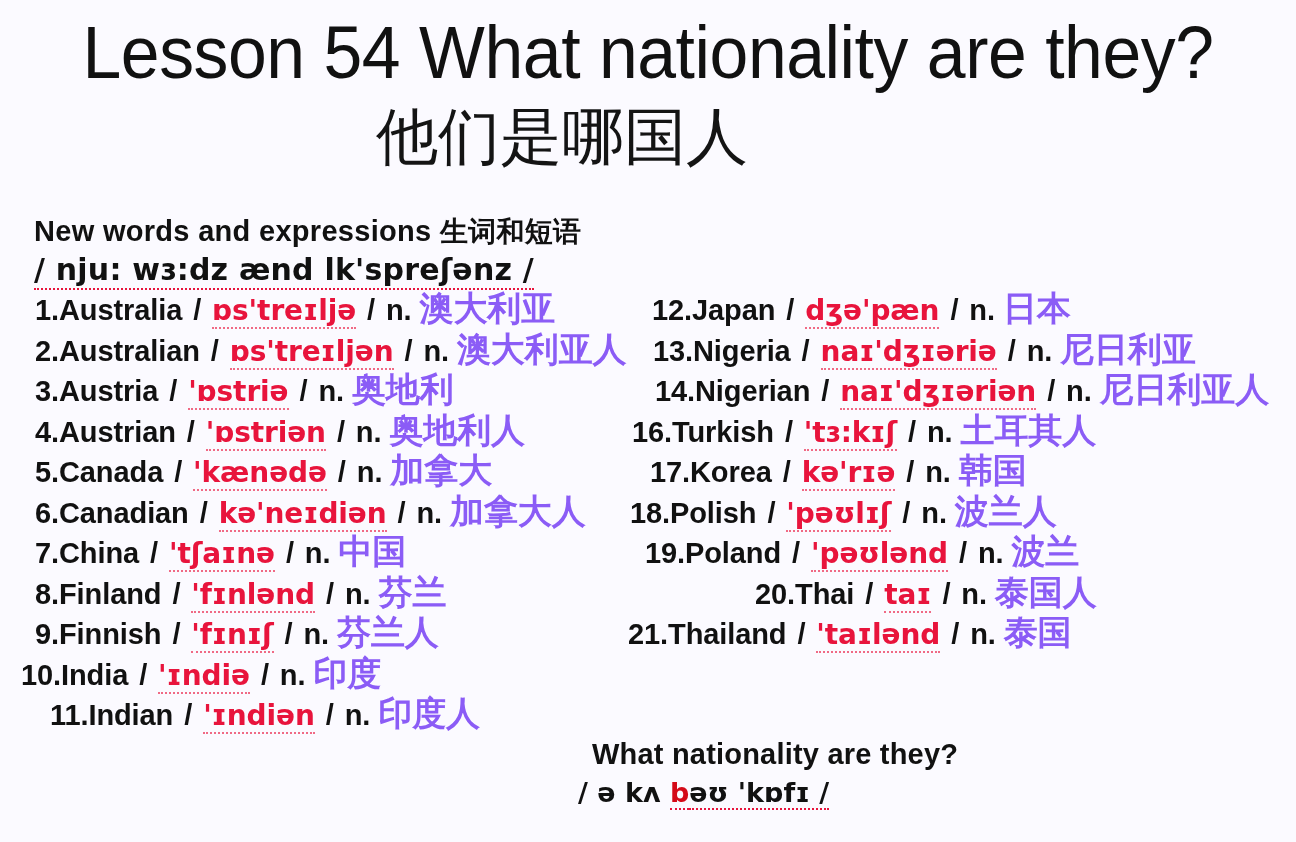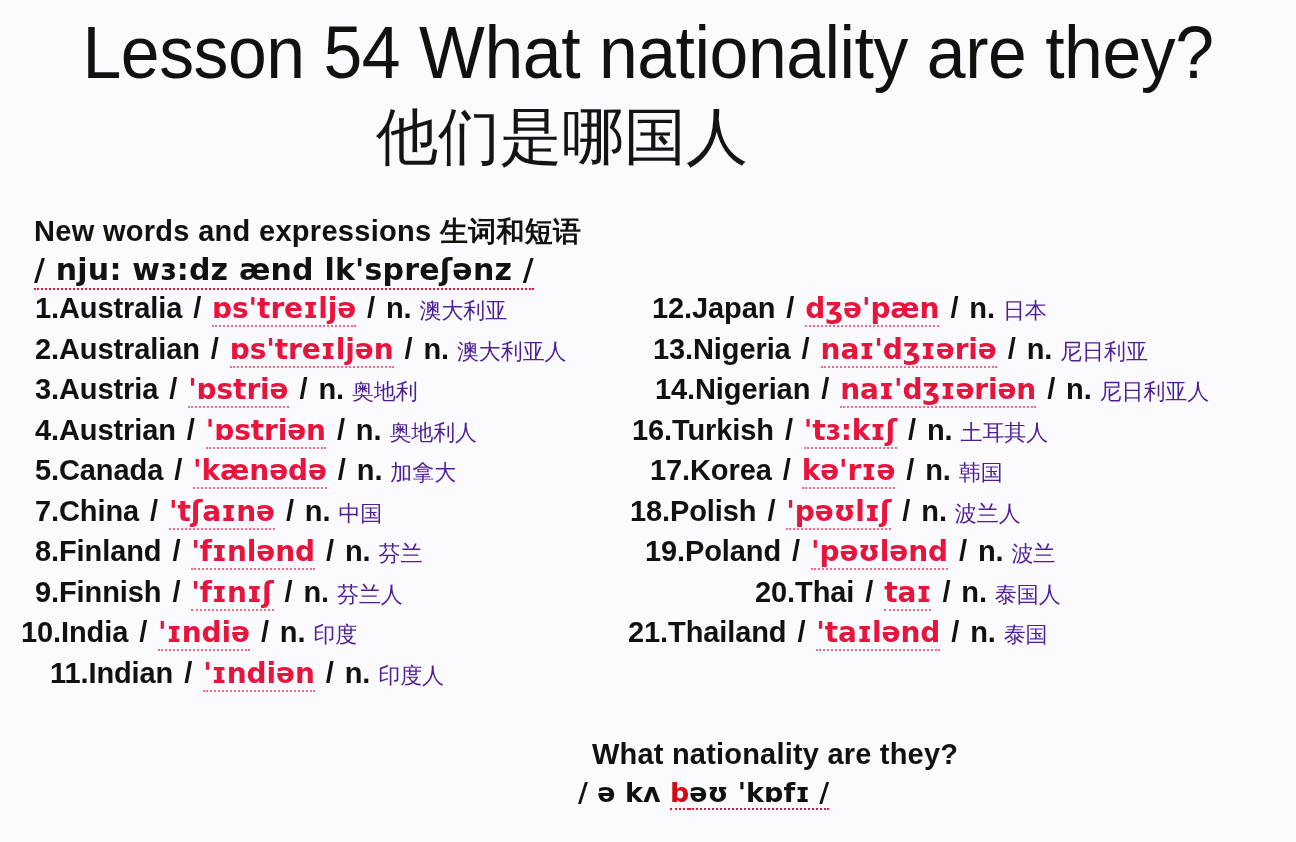--- a/index.html
+++ b/index.html
@@ -116,23 +116,23 @@
     font-weight: bold;
     font-size: 28px;
     border-bottom: 2px dotted #f06a85;
     padding-bottom: 0px;
   }
   .entry .pos {
     color: #111111;
   }
   .entry .cn {
     font-family: "DejaVu Sans", sans-serif;
-    color: #4c1d95;
-    font-weight: 400;
-    font-size: 22px;
+    color: #8b5cf6;
+    font-weight: 700;
+    font-size: 34px;
   }
 
   
   .q-en {
     position: absolute;
     left: 592px;
     top: 738px;
     font-size: 29px;
     font-weight: bold;
     color: #111111;
@@ -167,20 +167,21 @@
   <div class="nw-phon">
     <span class="squig">/ nju:  wɜ:dz  ænd  lk'spreʃənz /</span>
   </div>
 
   <div class="col col-left" id="col-left">
       <div class="entry" style="padding-left: 35px;"><span class="num">1.</span><span class="word">Australia</span> <span class="slash">/</span> <span class="phon">ɒs'treɪljə</span> <span class="slash">/</span> <span class="pos">n.</span> <span class="cn">澳大利亚</span></div>
       <div class="entry" style="padding-left: 35px;"><span class="num">2.</span><span class="word">Australian</span> <span class="slash">/</span> <span class="phon">ɒs'treɪljən</span> <span class="slash">/</span> <span class="pos">n.</span> <span class="cn">澳大利亚人</span></div>
       <div class="entry" style="padding-left: 35px;"><span class="num">3.</span><span class="word">Austria</span> <span class="slash">/</span> <span class="phon">'ɒstriə</span> <span class="slash">/</span> <span class="pos">n.</span> <span class="cn">奥地利</span></div>
       <div class="entry" style="padding-left: 35px;"><span class="num">4.</span><span class="word">Austrian</span> <span class="slash">/</span> <span class="phon">'ɒstriən</span> <span class="slash">/</span> <span class="pos">n.</span> <span class="cn">奥地利人</span></div>
       <div class="entry" style="padding-left: 35px;"><span class="num">5.</span><span class="word">Canada</span> <span class="slash">/</span> <span class="phon">'kænədə</span> <span class="slash">/</span> <span class="pos">n.</span> <span class="cn">加拿大</span></div>
+      <div class="entry" style="padding-left: 35px;"><span class="num">6.</span><span class="word">Canadian</span> <span class="slash">/</span> <span class="phon">kə'neɪdiən</span> <span class="slash">/</span> <span class="pos">n.</span> <span class="cn">加拿大人</span></div>
       <div class="entry" style="padding-left: 35px;"><span class="num">7.</span><span class="word">China</span> <span class="slash">/</span> <span class="phon">'tʃaɪnə</span> <span class="slash">/</span> <span class="pos">n.</span> <span class="cn">中国</span></div>
       <div class="entry" style="padding-left: 35px;"><span class="num">8.</span><span class="word">Finland</span> <span class="slash">/</span> <span class="phon">'fɪnlənd</span> <span class="slash">/</span> <span class="pos">n.</span> <span class="cn">芬兰</span></div>
       <div class="entry" style="padding-left: 35px;"><span class="num">9.</span><span class="word">Finnish</span> <span class="slash">/</span> <span class="phon">'fɪnɪʃ</span> <span class="slash">/</span> <span class="pos">n.</span> <span class="cn">芬兰人</span></div>
       <div class="entry" style="padding-left: 21px;"><span class="num">10.</span><span class="word">India</span> <span class="slash">/</span> <span class="phon">'ɪndiə</span> <span class="slash">/</span> <span class="pos">n.</span> <span class="cn">印度</span></div>
       <div class="entry" style="padding-left: 50px;"><span class="num">11.</span><span class="word">Indian</span> <span class="slash">/</span> <span class="phon">'ɪndiən</span> <span class="slash">/</span> <span class="pos">n.</span> <span class="cn">印度人</span></div>
     </div>
   <div class="col col-right" id="col-right">
       <div class="entry" style="padding-left: 52px;"><span class="num">12.</span><span class="word">Japan</span> <span class="slash">/</span> <span class="phon">dʒə'pæn</span> <span class="slash">/</span> <span class="pos">n.</span> <span class="cn">日本</span></div>
       <div class="entry" style="padding-left: 53px;"><span class="num">13.</span><span class="word">Nigeria</span> <span class="slash">/</span> <span class="phon">naɪ'dʒɪəriə</span> <span class="slash">/</span> <span class="pos">n.</span> <span class="cn">尼日利亚</span></div>
       <div class="entry" style="padding-left: 55px;"><span class="num">14.</span><span class="word">Nigerian</span> <span class="slash">/</span> <span class="phon">naɪ'dʒɪəriən</span> <span class="slash">/</span> <span class="pos">n.</span> <span class="cn">尼日利亚人</span></div>

